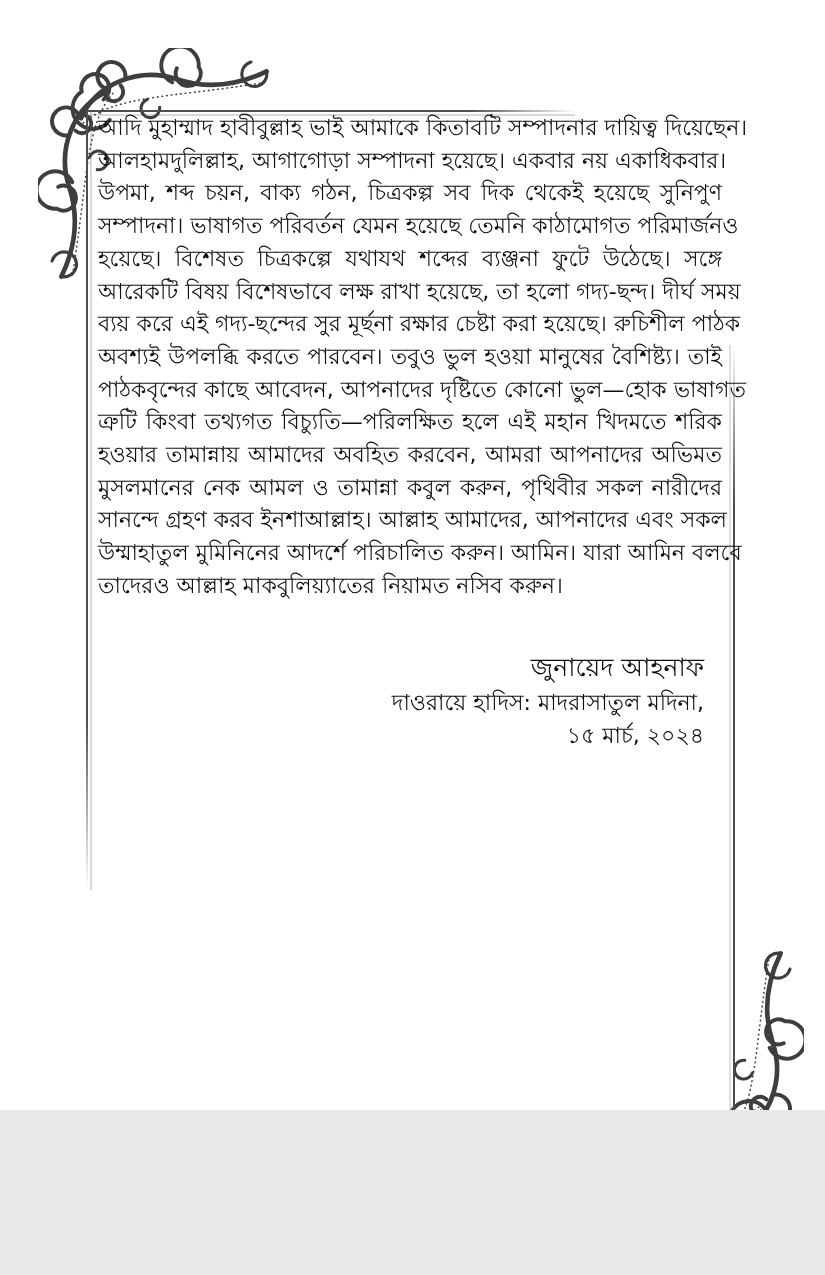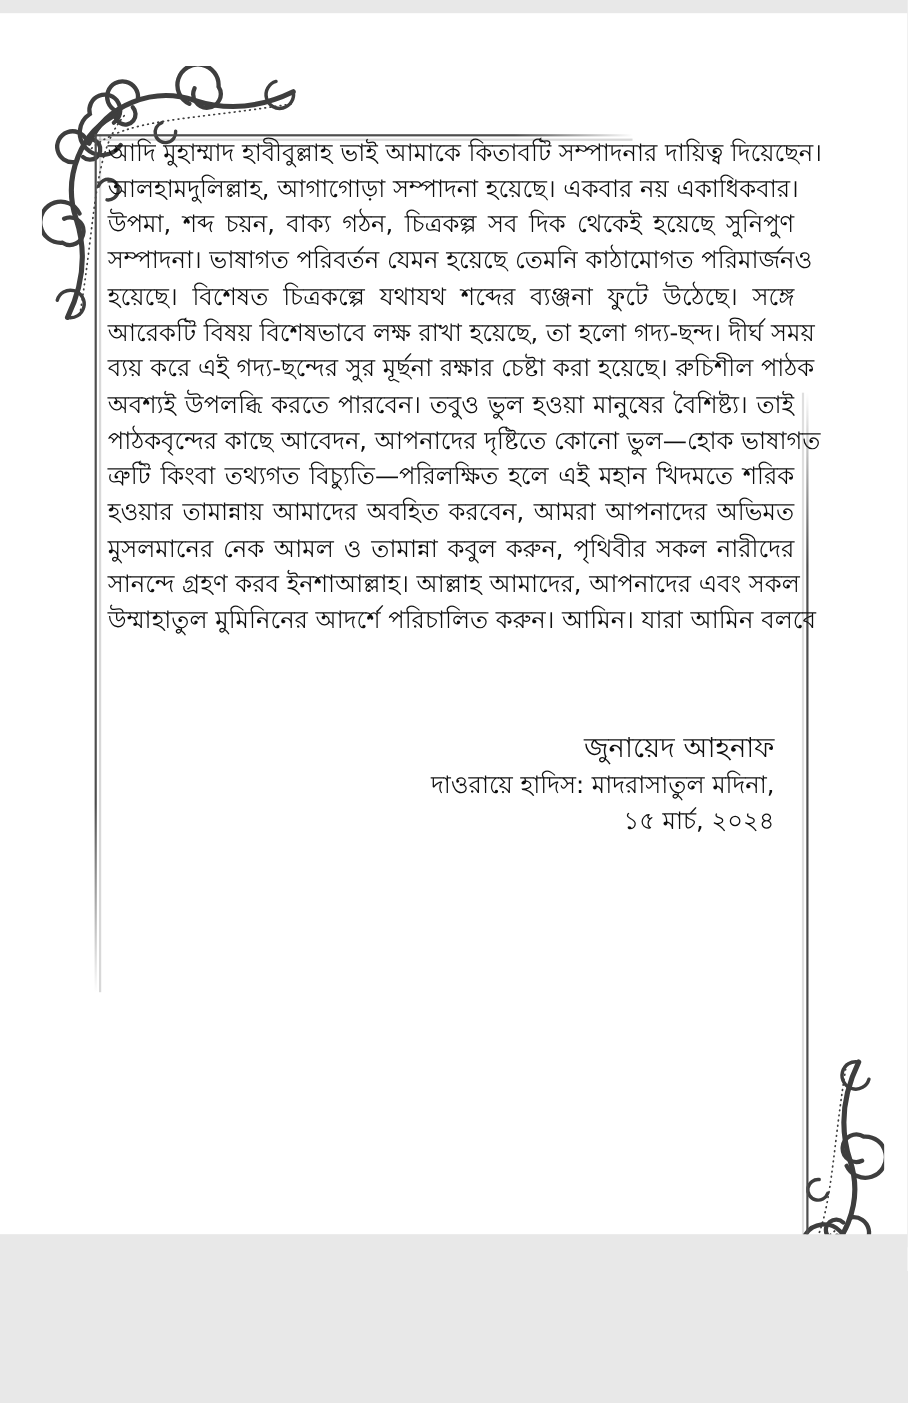--- a/index.html
+++ b/index.html
@@ -6,21 +6,21 @@
     --paper:#ffffff;
     --text:#0f0f0f;
     --frame:#4d4d4d;
     --ornament:#3e3e3e;
   }
   html,body{margin:0;padding:0;background:#e8e8e8;}
   body{font-family:"DejaVu Sans","Liberation Sans",sans-serif;}
   .page{
     position:relative;
     width:825px;height:1110px;
-    margin:12px auto;
+    margin:0 auto;
     background:var(--paper);
     overflow:hidden;
   }
 
   
   .frame-line{position:absolute;pointer-events:none;}
   .frame-top{
     left:86px;top:110px;width:489px;height:2px;
     background:linear-gradient(to right,var(--frame) 0%,var(--frame) 78%,rgba(77,77,77,0) 100%);
     box-shadow:0 4px 0 rgba(77,77,77,0.22);
@@ -135,20 +135,21 @@
     <div class="bline">হয়েছে। বিশেষত চিত্রকল্পে যথাযথ শব্দের ব্যঞ্জনা ফুটে উঠেছে। সঙ্গে</div>
     <div class="bline">আরেকটি বিষয় বিশেষভাবে লক্ষ রাখা হয়েছে, তা হলো গদ্য-ছন্দ। দীর্ঘ সময়</div>
     <div class="bline">ব্যয় করে এই গদ্য-ছন্দের সুর মূর্ছনা রক্ষার চেষ্টা করা হয়েছে। রুচিশীল পাঠক</div>
     <div class="bline">অবশ্যই উপলব্ধি করতে পারবেন। তবুও ভুল হওয়া মানুষের বৈশিষ্ট্য। তাই</div>
     <div class="bline">পাঠকবৃন্দের কাছে আবেদন, আপনাদের দৃষ্টিতে কোনো ভুল—হোক ভাষাগত</div>
     <div class="bline">ত্রুটি কিংবা তথ্যগত বিচ্যুতি—পরিলক্ষিত হলে এই মহান খিদমতে শরিক</div>
     <div class="bline">হওয়ার তামান্নায় আমাদের অবহিত করবেন, আমরা আপনাদের অভিমত</div>
     <div class="bline">মুসলমানের নেক আমল ও তামান্না কবুল করুন, পৃথিবীর সকল নারীদের</div>
     <div class="bline">সানন্দে গ্রহণ করব ইনশাআল্লাহ। আল্লাহ আমাদের, আপনাদের এবং সকল</div>
     <div class="bline">উম্মাহাতুল মুমিনিনের আদর্শে পরিচালিত করুন। আমিন। যারা আমিন বলবে</div>
+    <div class="bline last">তাদেরও আল্লাহ মাকবুলিয়্যাতের নিয়ামত নসিব করুন।</div>
   </div>
 
   <div class="signature">
     <div class="sig-name">জুনায়েদ আহনাফ</div>
     <div class="sig-line">দাওরায়ে হাদিস: মাদরাসাতুল মদিনা,</div>
     <div class="sig-line">১৫ মার্চ, ২০২৪</div>
   </div>
 
 </div>
 

